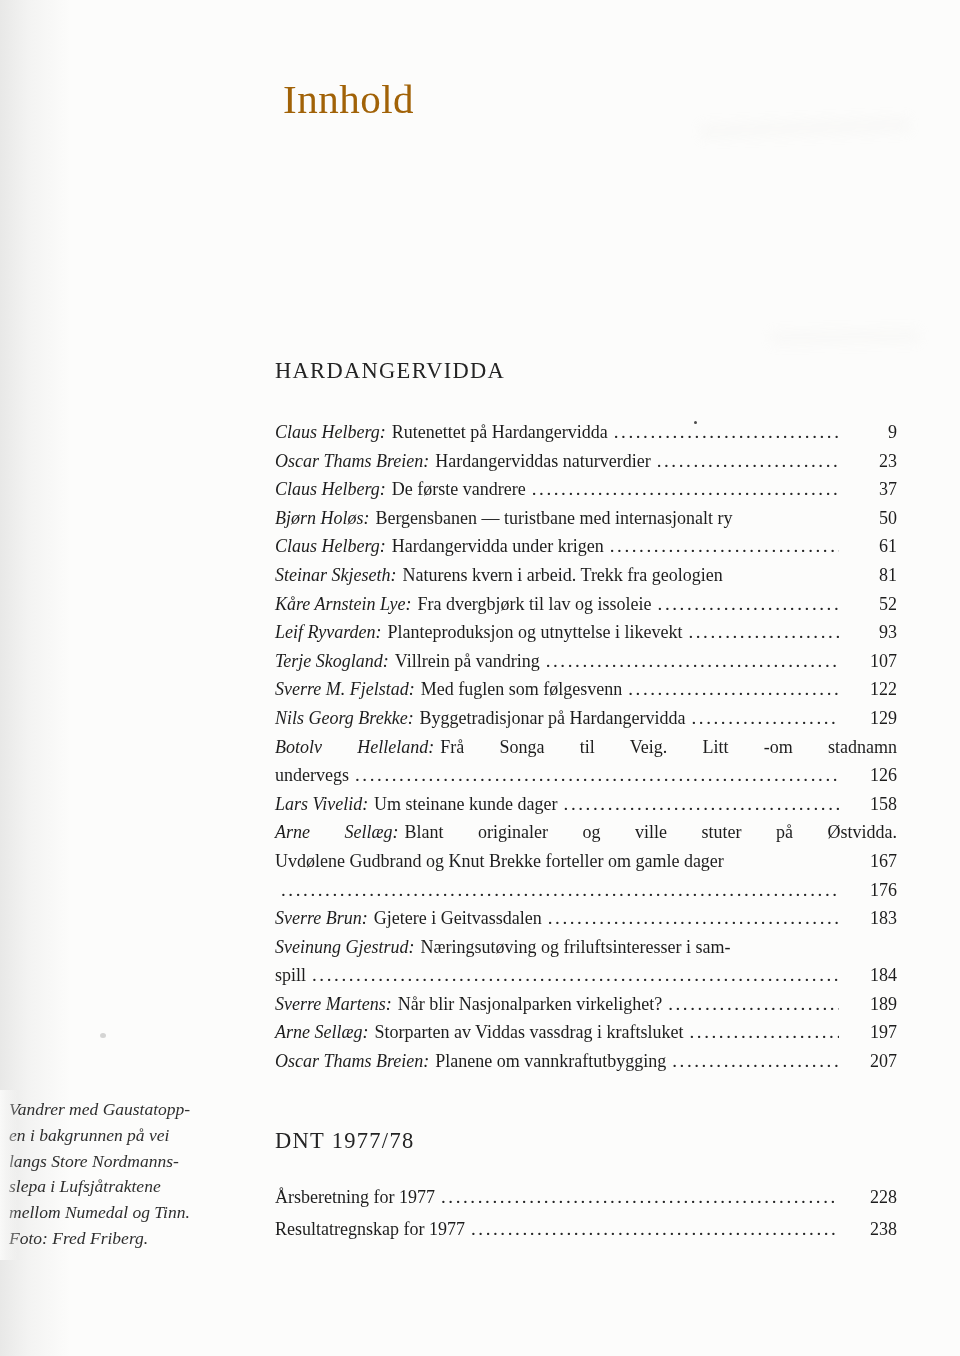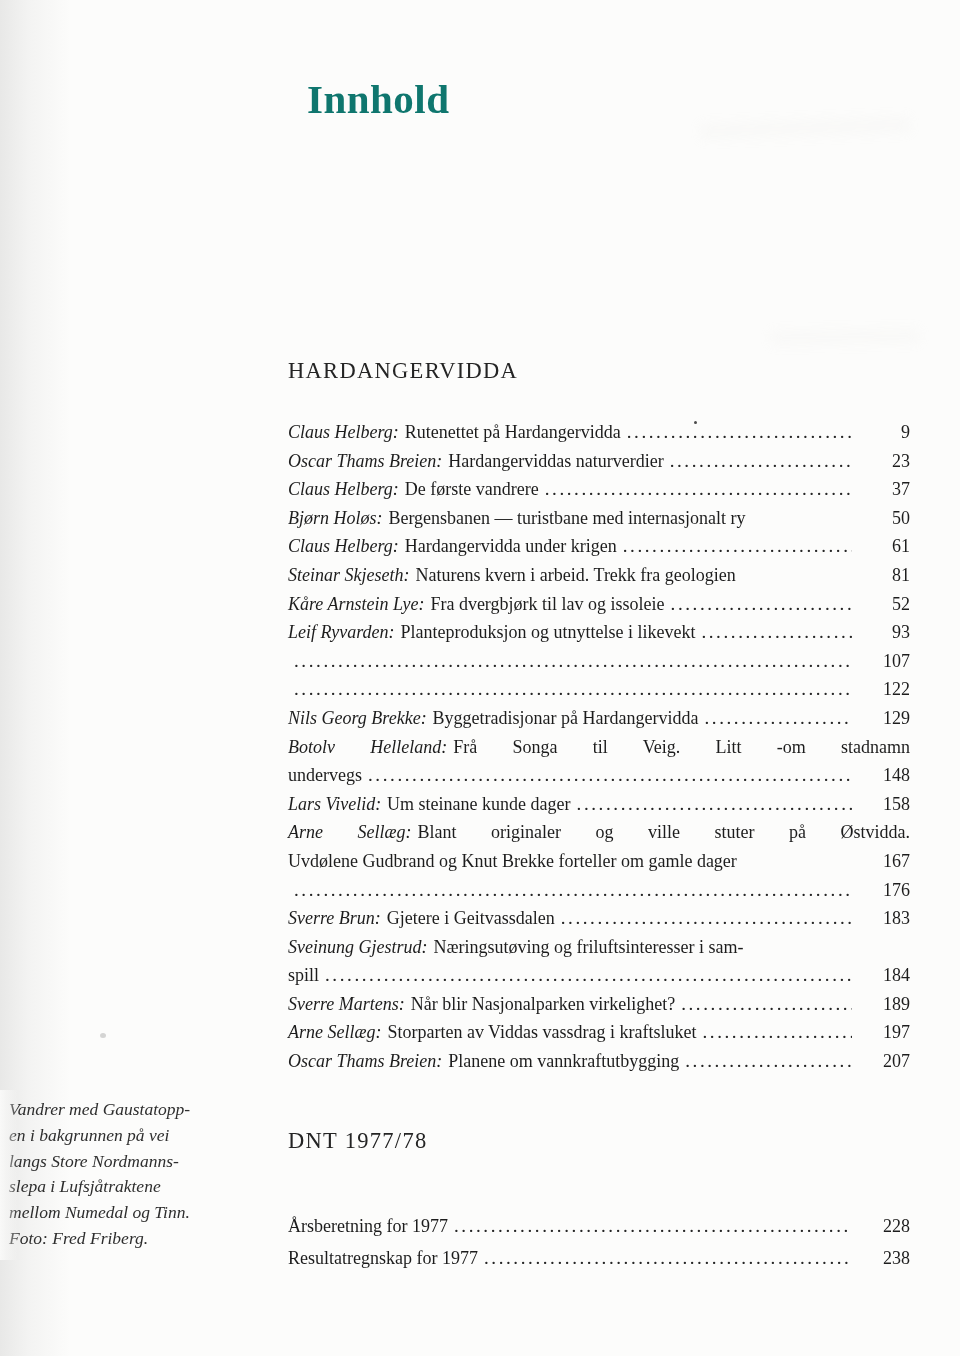--- a/index.html
+++ b/index.html
@@ -14,34 +14,33 @@
     position:absolute;left:0;top:0;width:80px;height:1356px;z-index:0;
     background:linear-gradient(90deg,#e8e8e7 0px,#f3f3f2 28px,rgba(243,243,242,0) 70px);
     pointer-events:none;
   }
   .ghost{position:absolute;z-index:0;background:#dddcd8;filter:blur(6px);opacity:.10;pointer-events:none;}
   .g1{left:700px;top:120px;width:210px;height:16px;transform:rotate(-2deg);}
   .g2{left:770px;top:330px;width:150px;height:14px;transform:rotate(-1deg);}
 
   .page-title{
     position:absolute;left:283px;top:50px;z-index:2;
-    font-size:41px;font-weight:700;letter-spacing:.5px;line-height:1.1;
-    color:#0f766e;
-    margin-left:24px;
-  }
-
-  .section{position:absolute;left:288px;width:622px;z-index:2;}
+    font-size:41px;font-weight:400;letter-spacing:.5px;line-height:1.1;
+    color:#a16207;
+  }
+
+  .section{position:absolute;left:275px;width:622px;z-index:2;}
   .sec-hardangervidda{top:358px;}
   .sec-dnt{top:1128px;}
   .section h2{
     margin:0 0 34px 0;
     font-size:22.5px;font-weight:400;letter-spacing:1.3px;line-height:26px;
     color:#242424;
   }
-  .sec-dnt h2{margin-bottom:56px;}
+  .sec-dnt h2{margin-bottom:27px;}
 
   .toc{font-size:18px;line-height:28.6px;}
   .sec-dnt .toc{line-height:31px;margin-top:14px;}
   .row{display:flex;align-items:baseline;}
   .row .txt{white-space:nowrap;}
   .row .txt i{font-style:italic;margin-right:.33em;}
   .row .txt i:empty{margin-right:0;}
   .leader{
     flex:1;overflow:hidden;white-space:nowrap;
     margin:0 8px 0 6px;min-width:8px;
@@ -129,43 +128,45 @@
       <span class="pg">52</span>
     </div>
 
     <div class="row">
       <span class="txt"><i>Leif Ryvarden:</i><span>Planteproduksjon og utnyttelse i likevekt</span></span>
       <span class="leader"></span>
       <span class="pg">93</span>
     </div>
 
     <div class="row">
+      <span class="txt"><i>Terje Skogland:</i><span>Villrein på vandring</span></span>
       <span class="leader"></span>
       <span class="pg">107</span>
     </div>
 
     <div class="row">
+      <span class="txt"><i>Sverre M. Fjelstad:</i><span>Med fuglen som følgesvenn</span></span>
       <span class="leader"></span>
       <span class="pg">122</span>
     </div>
 
     <div class="row">
       <span class="txt"><i>Nils Georg Brekke:</i><span>Byggetradisjonar på Hardangervidda</span></span>
       <span class="leader"></span>
       <span class="pg">129</span>
     </div>
 
     <div class="row justify">
       <span class="txt"><i>Botolv Helleland:</i><span>Frå Songa til Veig. Litt -om stadnamn</span></span>
     </div>
 
     <div class="row">
       <span class="txt"><i></i><span>undervegs</span></span>
       <span class="leader"></span>
-      <span class="pg">148</span>
+      <span class="pg">126</span>
     </div>
 
     <div class="row">
       <span class="txt"><i>Lars Vivelid:</i><span>Um steinane kunde dager</span></span>
       <span class="leader"></span>
       <span class="pg">158</span>
     </div>
 
     <div class="row justify">
       <span class="txt"><i>Arne Sellæg:</i><span>Blant originaler og ville stuter på Østvidda.</span></span>

